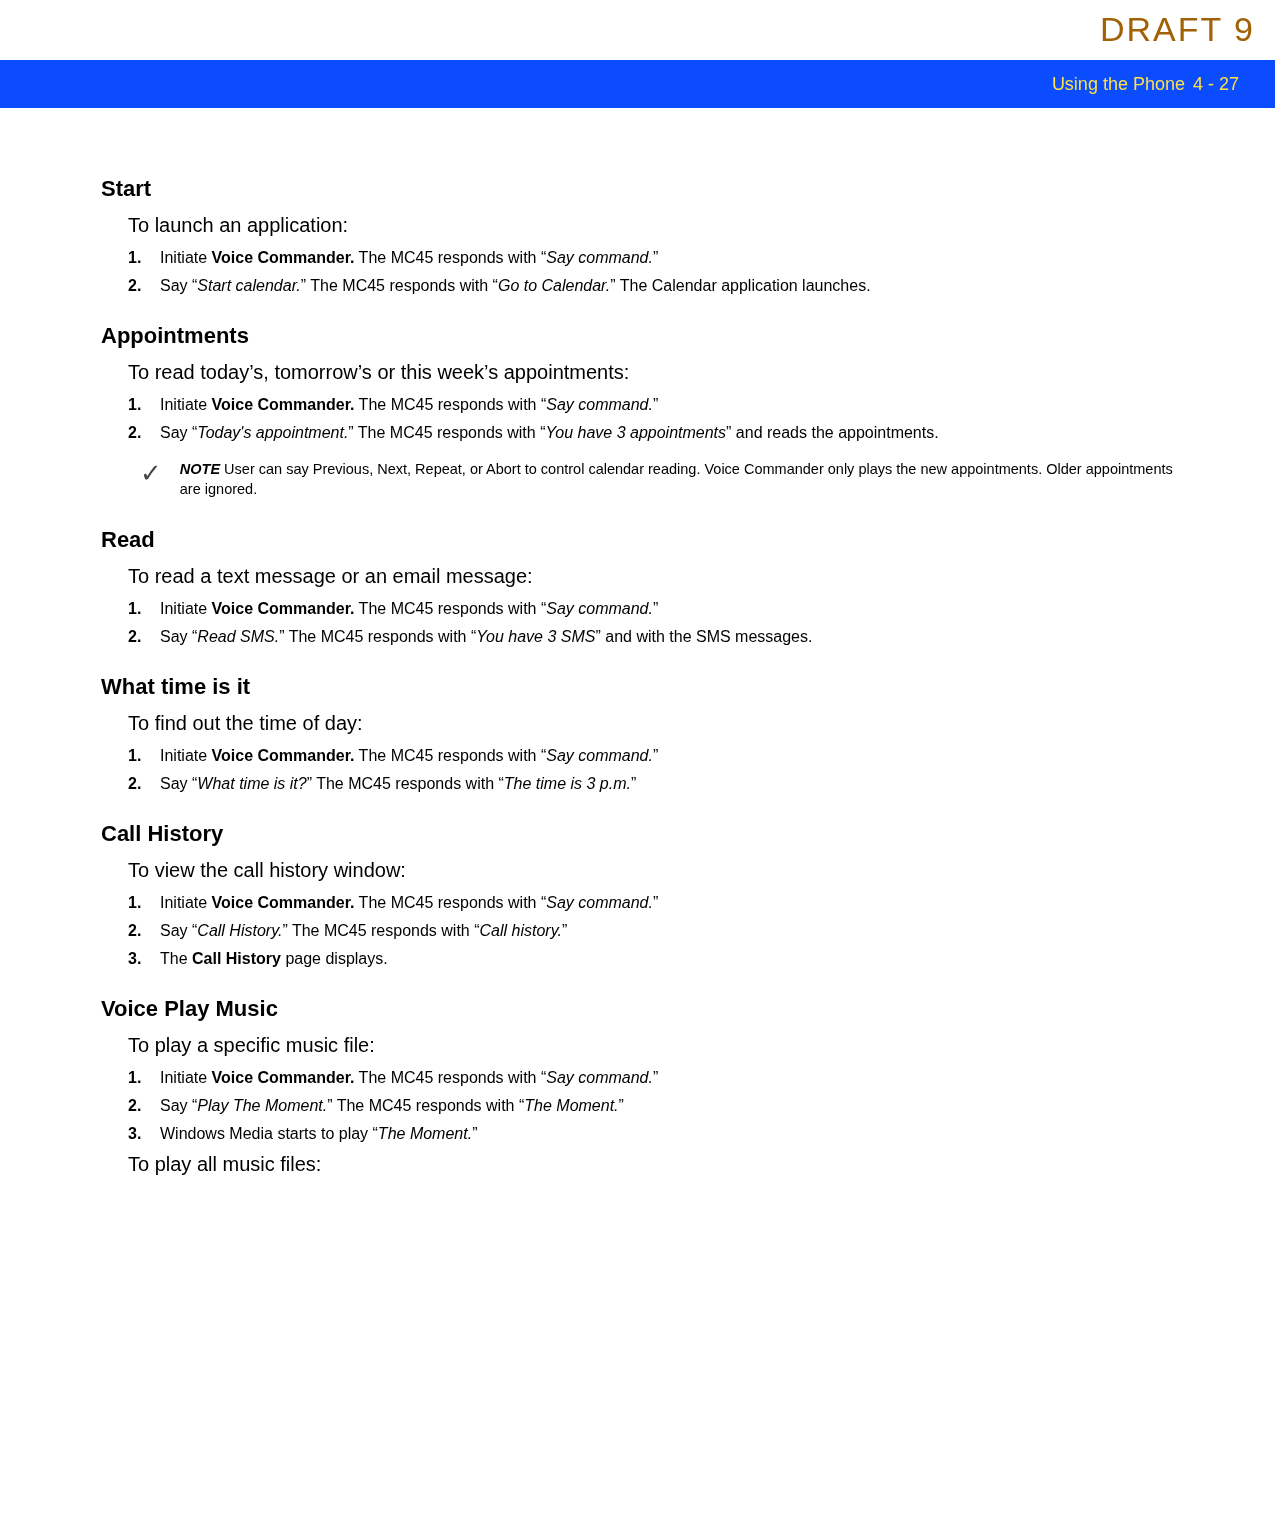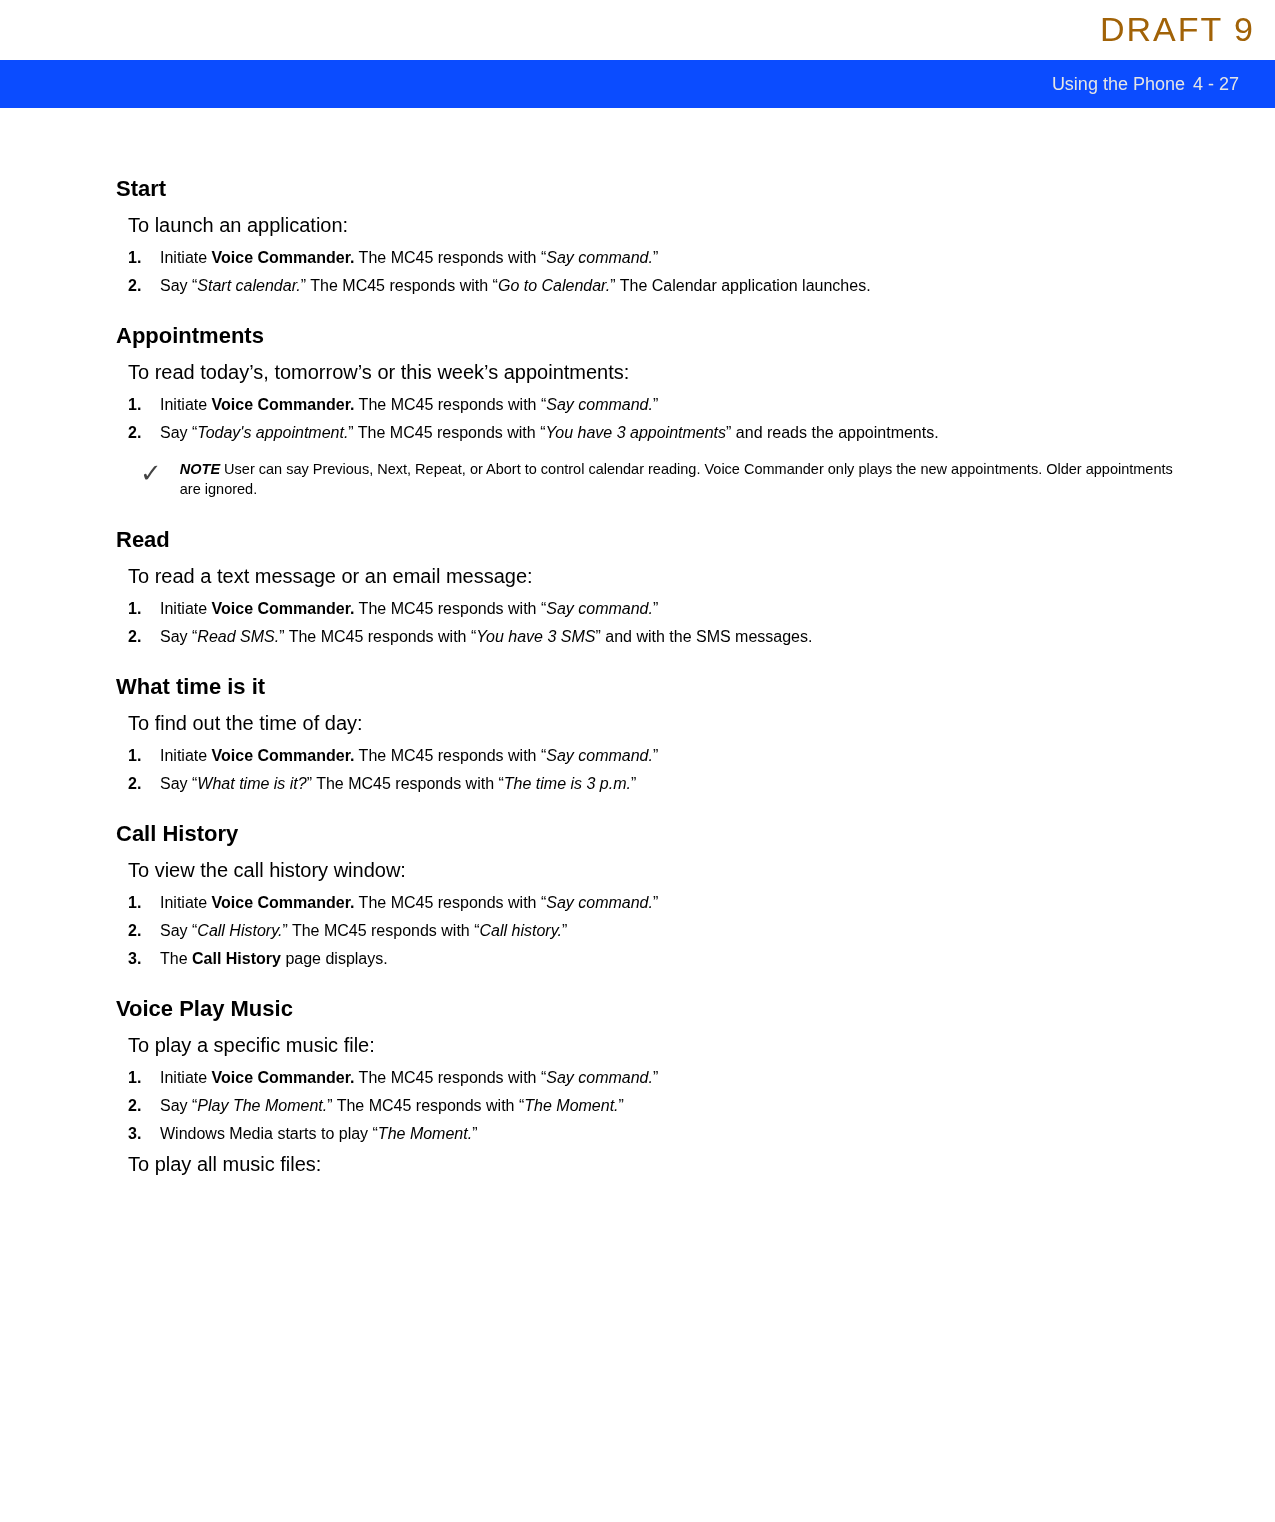--- a/index.html
+++ b/index.html
@@ -15,38 +15,38 @@
     position: absolute;
     top: 10px;
     right: 20px;
     font-size: 34px;
     letter-spacing: 2px;
     color: #a16207;
     font-family: Arial, sans-serif;
   }
   .header-bar {
     background: #0b4cff;
-    color: #e5e5e5;
+    color: #fde047;
     height: 48px;
     margin-top: 60px;
     display: flex;
     align-items: center;
     justify-content: flex-end;
     padding: 0 36px;
     font-size: 18px;
   }
   .header-bar .title { margin-right: 8px; }
   .header-bar .page { }
   .content {
     padding: 40px 100px 40px 100px;
   }
   h2.section {
     font-size: 22px;
     font-weight: bold;
-    margin: 28px 0 12px 16px;
+    margin: 28px 0 12px 1px;
   }
   p.intro {
     margin: 10px 0 12px 28px;
     font-size: 20px;
   }
   ol.steps {
     list-style: none;
     padding: 0;
     margin: 0 0 0 28px;
   }

